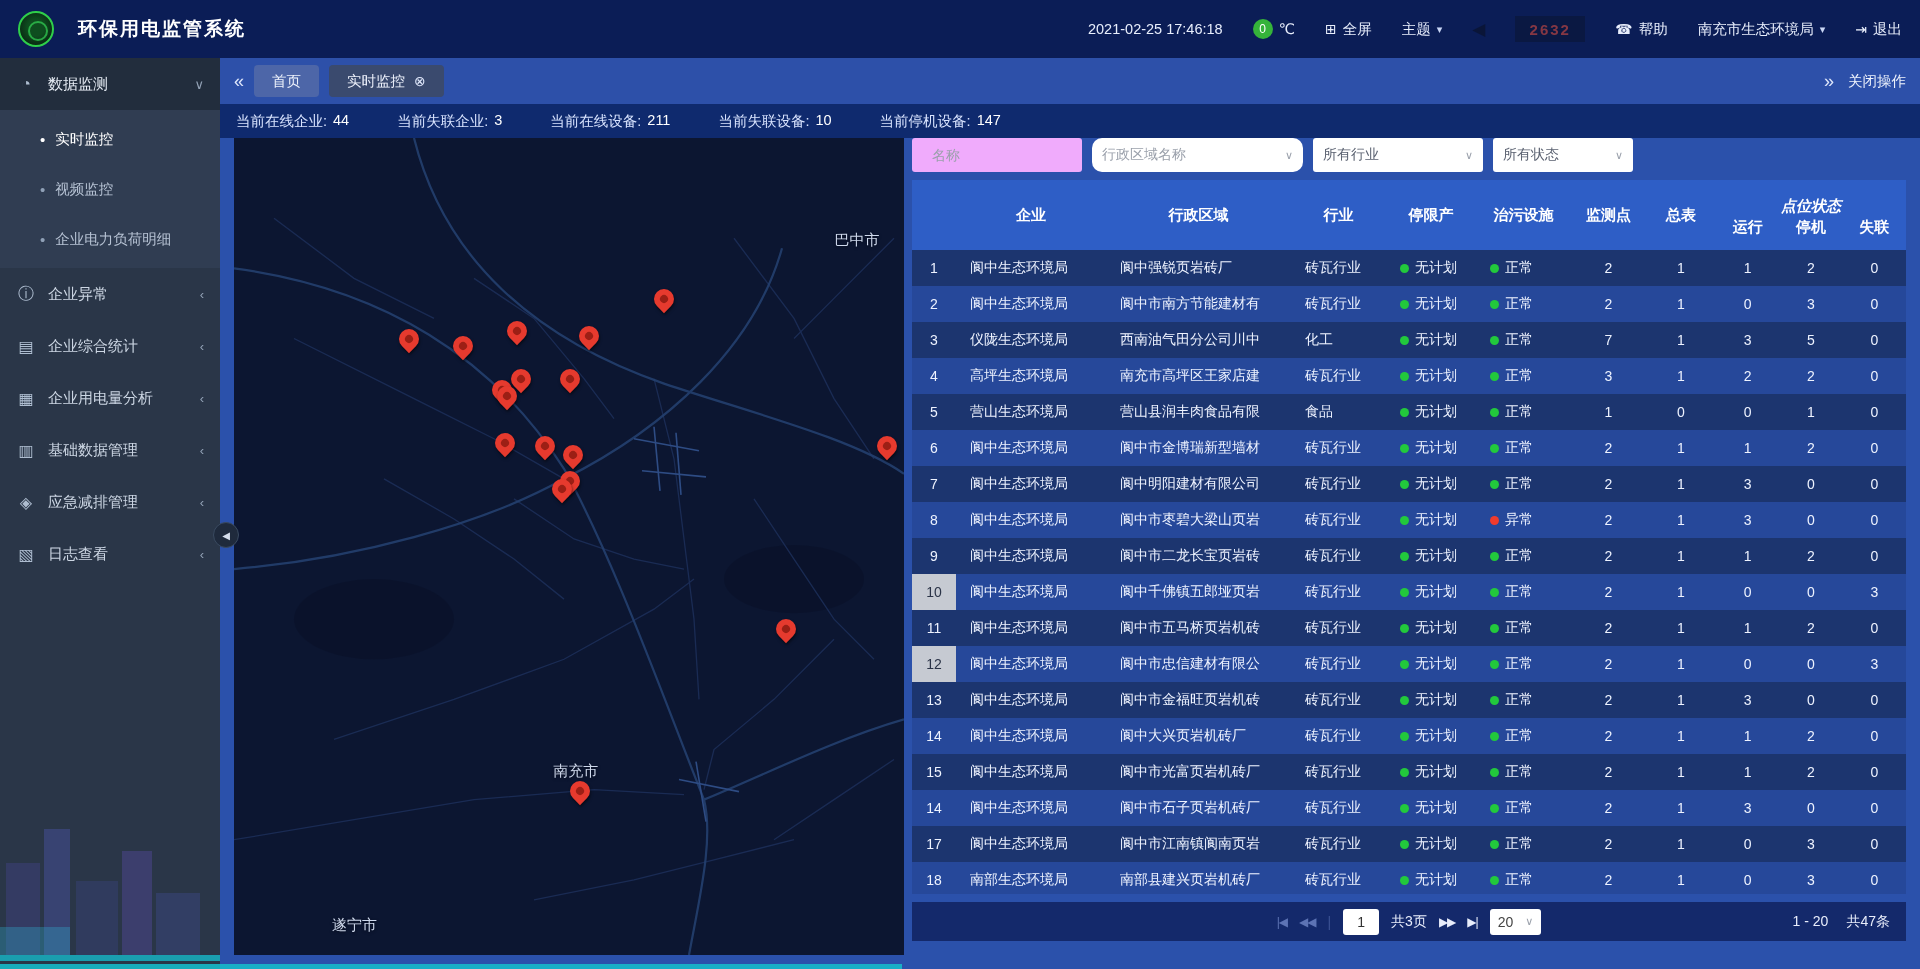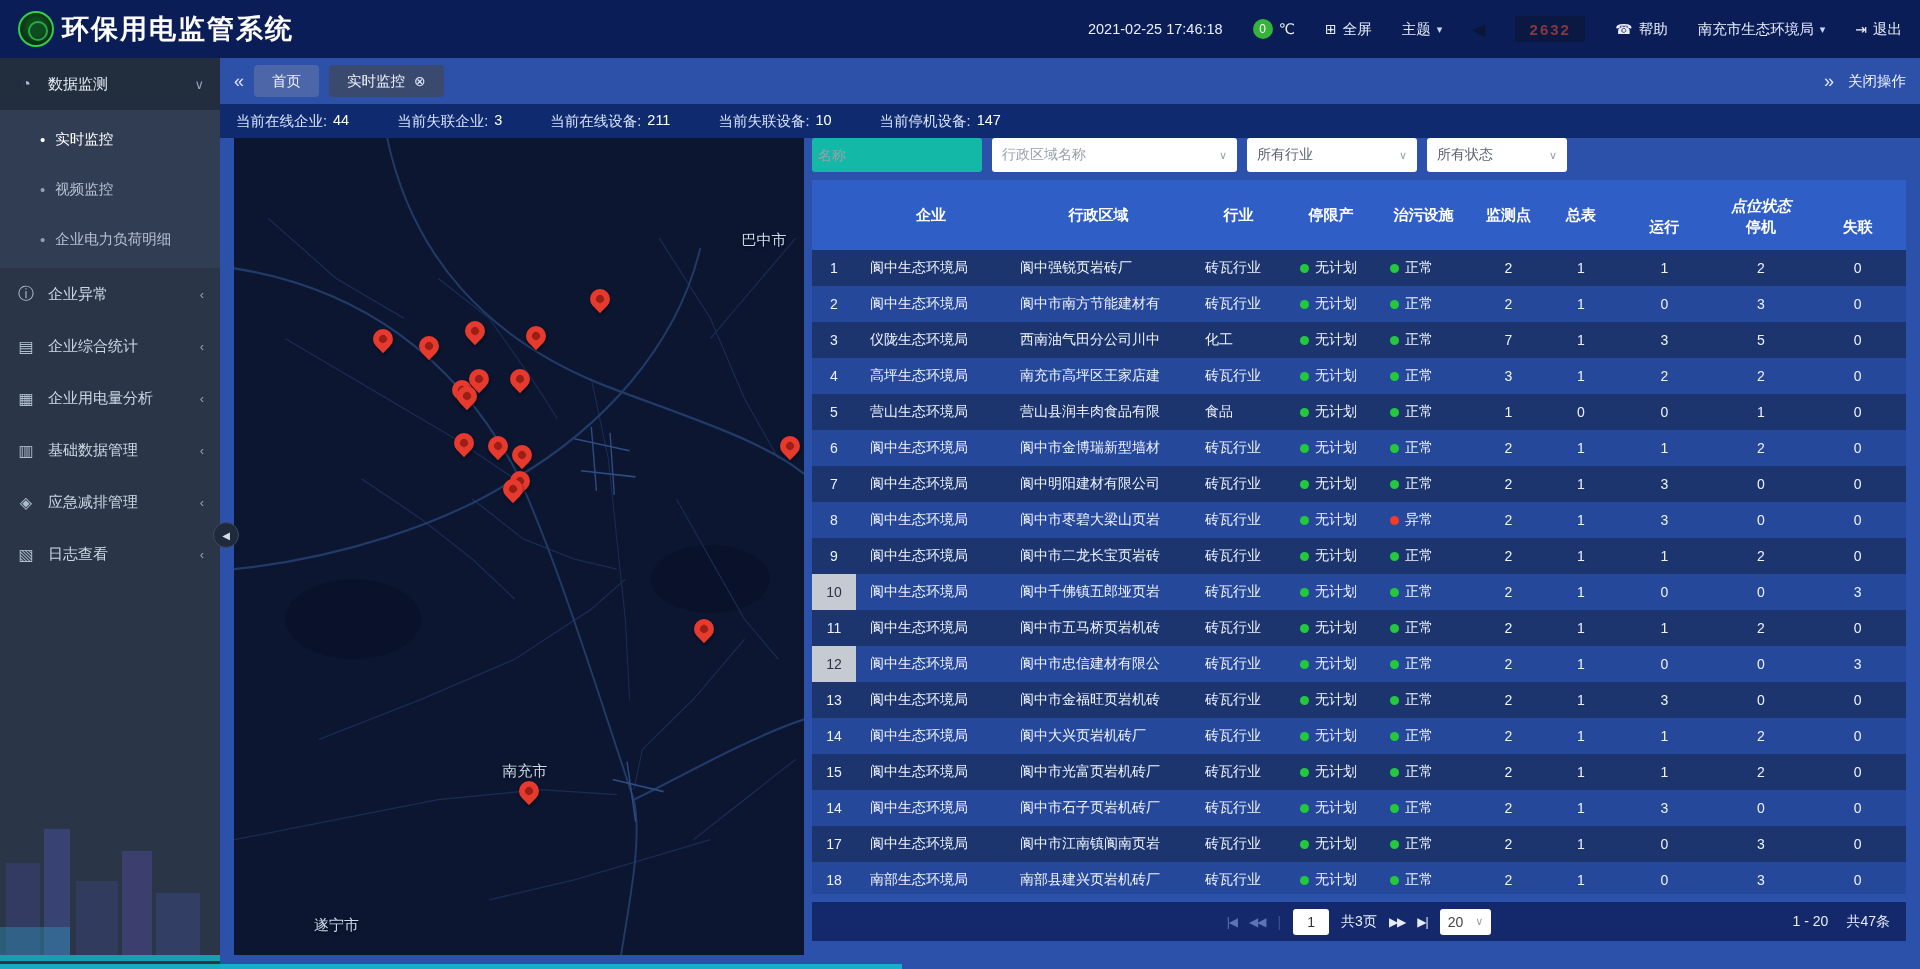--- a/index.html
+++ b/index.html
@@ -6,21 +6,21 @@
   html,body { width:1920px; height:969px; overflow:hidden; }
   body { font-family:"Liberation Sans","DejaVu Sans",sans-serif; background:#2b51ab; color:#fff; }
   .app { position:relative; width:1920px; height:969px; overflow:hidden; background:#2b51ab; }
 
   
   .topbar { height:58px; background:#0b1d56; display:flex; align-items:center; padding:0 18px; }
   .logo { width:36px; height:36px; border-radius:50%; border:2px solid #2fcf4a;
           background:radial-gradient(circle at 50% 45%, #0e4d1f 35%, #0a2e14 70%); position:relative; flex:0 0 auto;}
   .logo::after { content:""; position:absolute; left:8px; top:8px; width:16px; height:16px;
           border-radius:50%; border:2px solid #35d455; opacity:.7; }
-  .app-title { font-size:27px; font-weight:bold; letter-spacing:2px; margin-left:8px; }
+  .app-title { font-size:19px; font-weight:bold; letter-spacing:2px; margin-left:24px; }
   .top-right { margin-left:auto; display:flex; align-items:center; gap:30px; font-size:14.5px; color:#e8eefc; }
   .top-item { display:flex; align-items:center; gap:6px; white-space:nowrap; }
   .temp-circle { width:20px; height:20px; border-radius:50%; background:#35b33a; color:#fff;
           font-size:12px; display:flex; align-items:center; justify-content:center; }
   .icon-glyph { font-size:14px; line-height:1; }
   .speaker { color:#0a1538; font-size:17px; }
   .alarm-box { min-width:70px; height:26px; background:#0a1842; border-radius:0; color:rgba(235,82,70,.55);
           font-weight:bold; font-size:15px; letter-spacing:2px; display:flex; align-items:center; justify-content:center; }
   .caret { font-size:11px; color:#c9d6f5; }
 
@@ -66,46 +66,46 @@
   .tab-right { margin-left:auto; display:flex; align-items:center; gap:14px; font-size:14.5px; color:#eef2fc; }
 
   .statsbar { height:34px; background:#0f2a6e; display:flex; align-items:center; padding-left:16px; gap:48px;
               font-size:14.5px; color:#d9e4ff; }
   .stat { display:flex; gap:6px; white-space:nowrap; }
   .stat-value { color:#ffffff; }
 
   .content { flex:1; display:flex; gap:8px; padding:0 14px 14px 14px; min-height:0; }
 
   
-  .map { width:570px; flex:0 0 auto; position:relative; background:#0c1631; overflow:hidden; }
+  .map { width:670px; flex:0 0 auto; position:relative; background:#0c1631; overflow:hidden; }
   .map svg { position:absolute; inset:0; width:100%; height:100%; }
   .map-overlay { position:absolute; inset:0; }
   .city { position:absolute; transform:translate(-50%,-50%); color:#cfd9ec; font-size:15px;
           text-shadow:0 1px 3px #060b1c; white-space:nowrap; }
   .pin { position:absolute; width:20px; height:20px; margin:-26px 0 0 -10px; background:#e63a2e;
          border-radius:50% 50% 50% 0; transform:rotate(-45deg);
          box-shadow:-1px 2px 3px rgba(0,0,0,.5); cursor:pointer; }
   .pin::after { content:""; position:absolute; width:8px; height:8px; background:#9c1f15; border-radius:50%;
          top:6px; left:6px; }
 
   .collapse-toggle { position:absolute; left:213px; top:522px; width:26px; height:26px; border-radius:50%;
          background:#1f2a3c; border:1px solid #3a4a60; color:#d6deec; font-size:10px;
          display:flex; align-items:center; justify-content:center; z-index:30; cursor:pointer; }
 
   
   .panel { flex:1; display:flex; flex-direction:column; gap:8px; min-width:0; padding-bottom:14px; }
 
   .filters { height:34px; display:flex; gap:10px; flex:0 0 auto; }
-  .f-input { width:170px; height:34px; border:none; border-radius:3px; padding:0 6px; font-size:14px;
-             font-family:inherit; color:#333; background:#14b8a6; outline:none; }
+  .f-input { width:170px; height:34px; border:none; border-radius:3px; padding:0 20px; font-size:14px;
+             font-family:inherit; color:#333; background:#f0abfc; outline:none; }
   .f-input::placeholder { color:#9aa0ab; }
   .f-select { height:34px; background:#fff; border-radius:3px; display:flex; align-items:center;
               padding:0 10px; font-size:14px; color:#5a6170; cursor:pointer; }
   .f-select .f-text { flex:1; }
-  .f-select.region { width:245px; color:#9aa0ab; }
+  .f-select.region { width:211px; color:#9aa0ab;border-radius:10px; }
   .f-select.industry { width:170px; }
   .f-select.status { width:140px; }
   .f-caret { font-size:11px; color:#9aa0ab; margin-left:10px; }
 
   .table { flex:1; min-height:0; display:flex; flex-direction:column; overflow:hidden; }
   .thead, .trow { display:grid; grid-template-columns:44px 150px 185px 95px 90px 95px 75px 70px 1fr 1fr 1fr; }
   .thead { height:70px; background:#2e5ec6; font-weight:bold; font-size:15px; flex:0 0 auto;
            grid-template-rows:38px 32px; }
   .th { display:flex; align-items:center; justify-content:center; }
   .thead > .th.full { grid-row:1 / span 2; }

